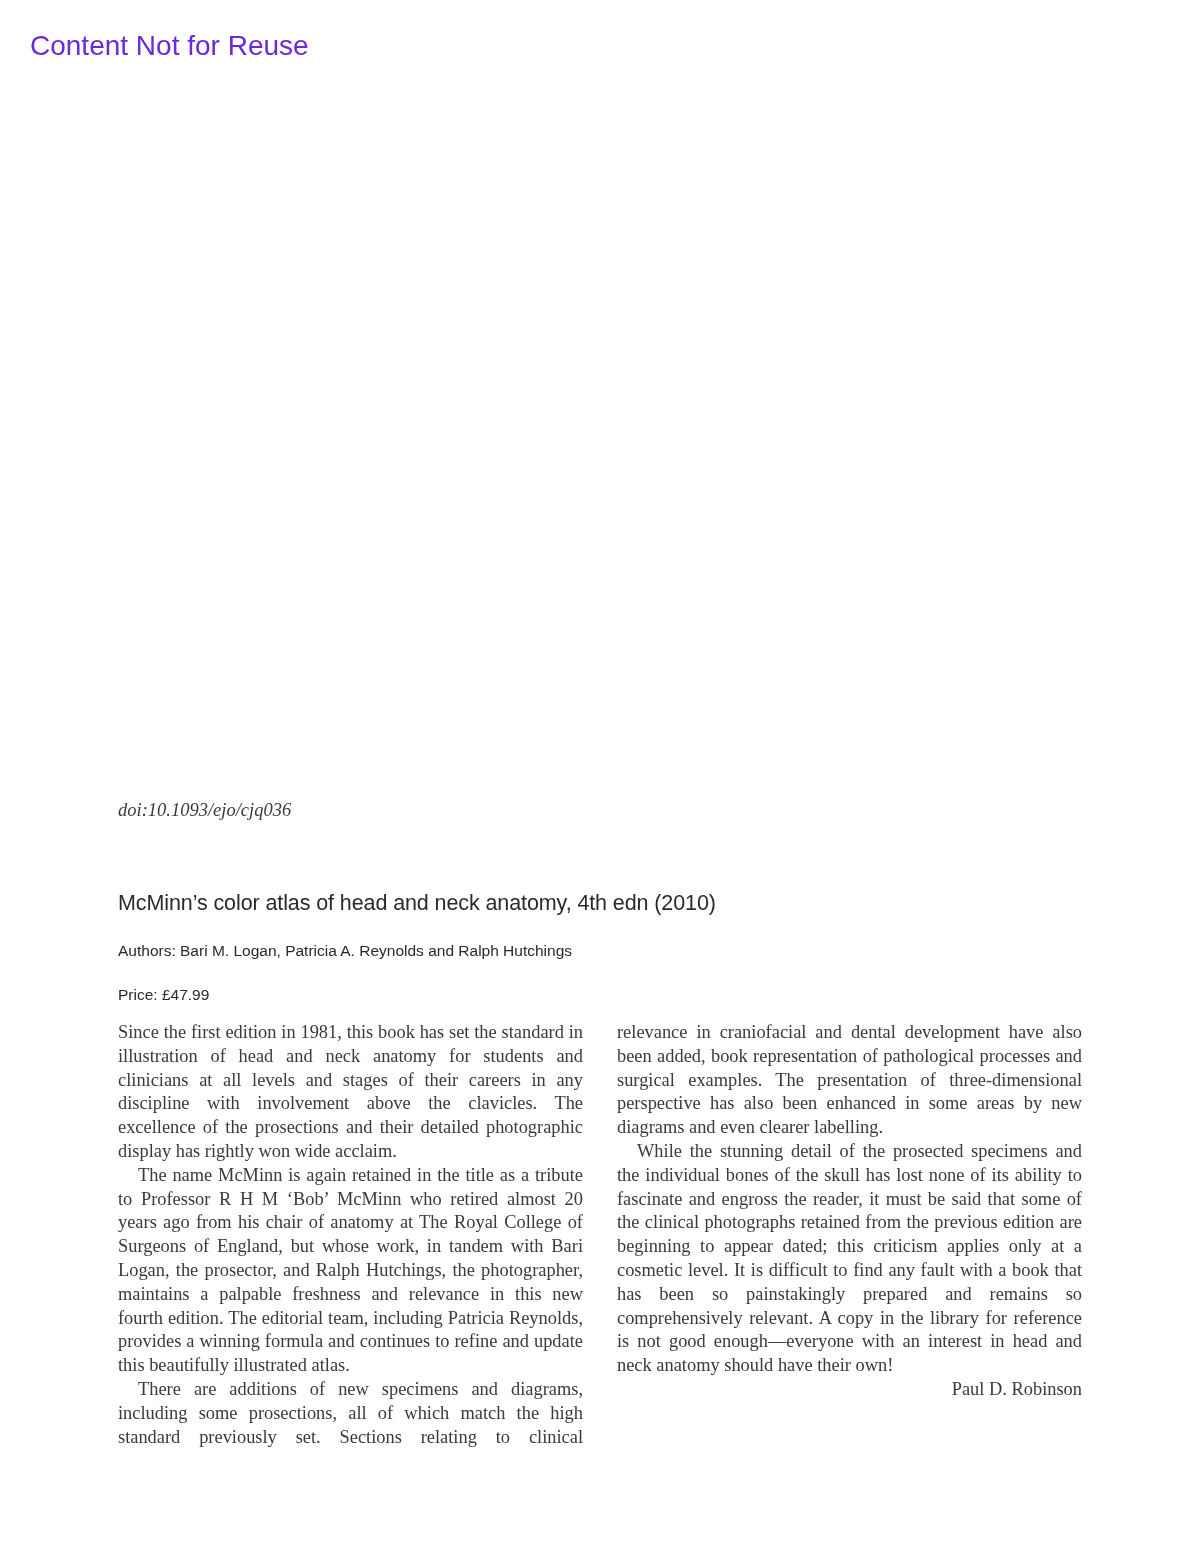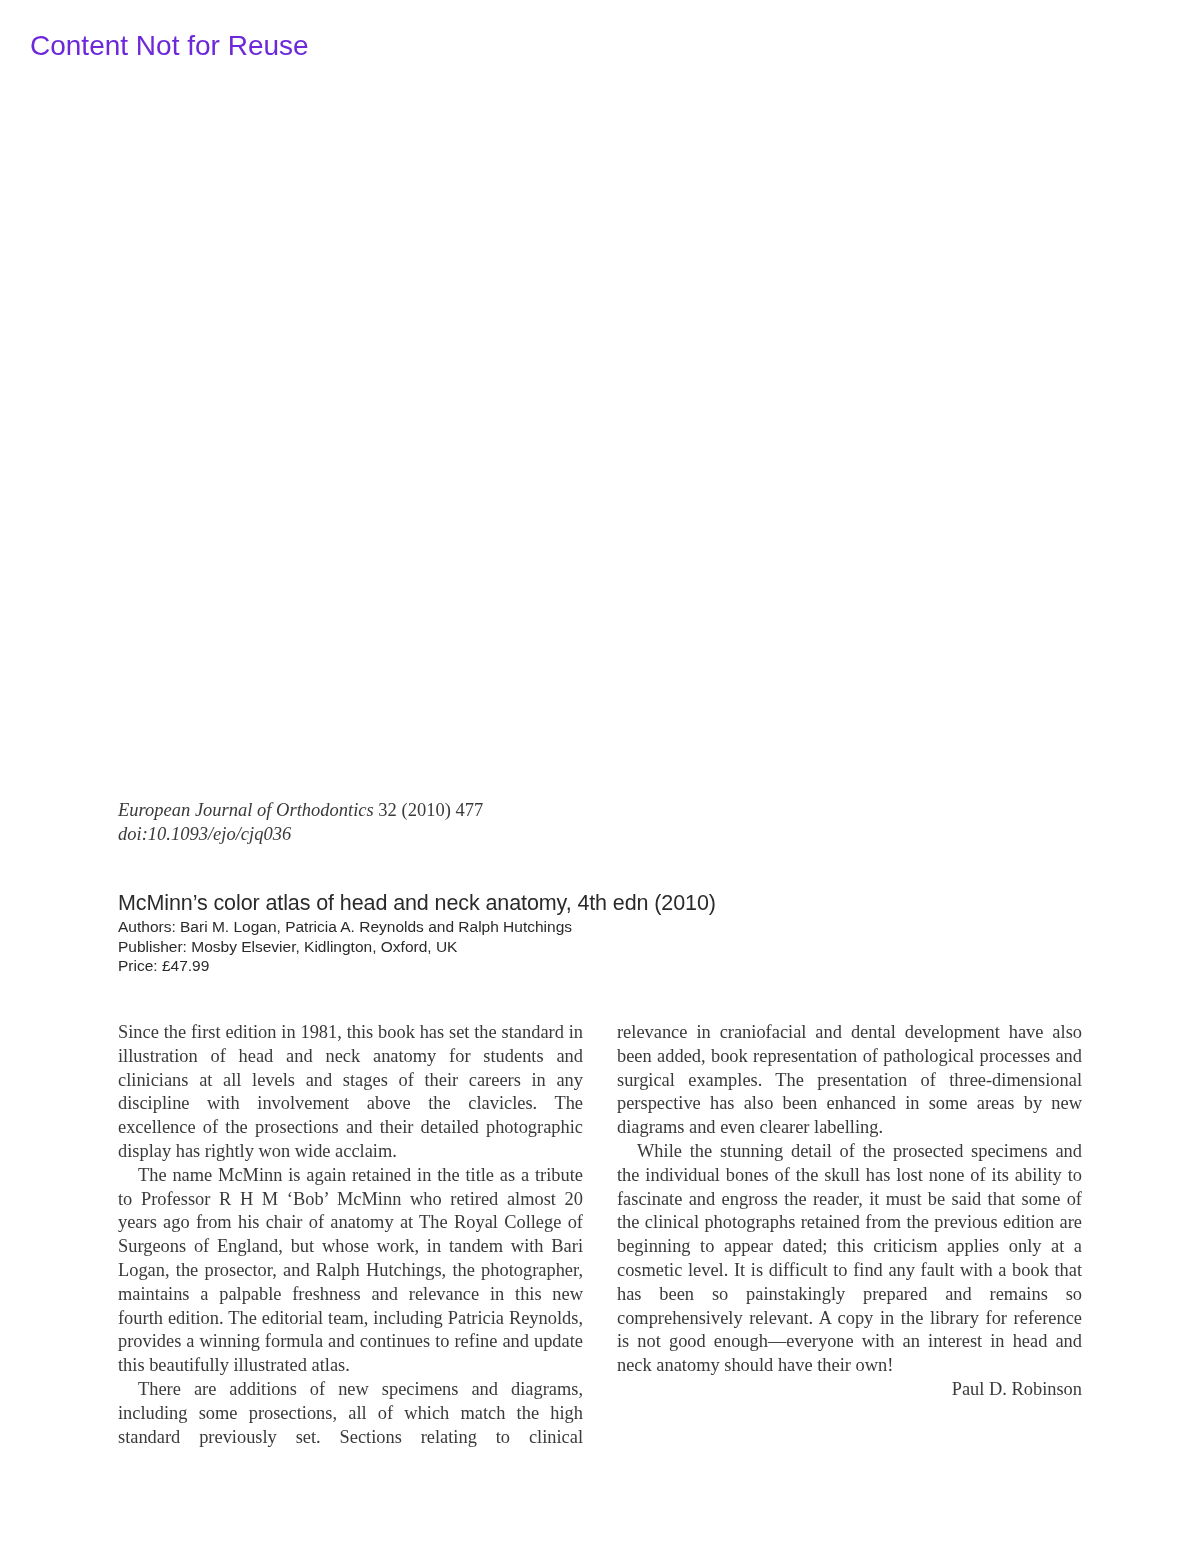--- a/index.html
+++ b/index.html
@@ -13,48 +13,46 @@
     position:absolute; left:118px; top:799px;
     font-family:"Liberation Serif", serif; font-size:18.5px; color:#3a3a3a;
     line-height:23.5px;
   }
   .citation .it { font-style:italic; }
   .header-block {
     position:absolute; left:118px; top:889px; width:980px;
     font-family:"Liberation Sans", sans-serif; color:#2a2a2a;
   }
   .book-title { font-size:21.5px; line-height:28px; letter-spacing:-0.1px; }
-  .meta-line { font-size:15.5px; line-height:19.5px; }
+  .meta-line { font-size:15.5px; line-height:19.5px;margin-top:24px; }
   .columns {
     position:absolute; top:1021px; left:118px; width:964px;
     display:flex; justify-content:space-between;
   }
   .col {
     width:465px;
     font-family:"Liberation Serif", serif; font-size:18.4px; color:#3a3a3a;
     line-height:23.8px; text-align:justify; hyphens:none;
   }
   .col p { margin:0; text-indent:0; }
   .col p.indent { text-indent:20px; }
   .signature { text-align:right; }
 </style>
 </head>
 <body>
 
 <div class="watermark">Content Not for Reuse</div>
 
 <div class="citation">
-  <div><span class="it">European Journal of Orthodontics</span><span> 32 (2010) 477</span></div>
   <div class="it">doi:10.1093/ejo/cjq036</div>
 </div>
 
 <div class="header-block">
   <div class="book-title">McMinn’s color atlas of head and neck anatomy, 4th edn (2010)</div>
   <div class="meta-line">Authors: Bari M. Logan, Patricia A. Reynolds and Ralph Hutchings</div>
-  <div class="meta-line">Publisher: Mosby Elsevier, Kidlington, Oxford, UK</div>
   <div class="meta-line">Price: £47.99</div>
 </div>
 
 <div class="columns">
   <div class="col">
     <p>Since the first edition in 1981, this book has set the standard in illustration of head and neck anatomy for students and clinicians at all levels and stages of their careers in any discipline with involvement above the clavicles. The excellence of the prosections and their detailed photographic display has rightly won wide acclaim.</p>
     <p class="indent">The name McMinn is again retained in the title as a tribute to Professor R H M ‘Bob’ McMinn who retired almost 20 years ago from his chair of anatomy at The Royal College of Surgeons of England, but whose work, in tandem with Bari Logan, the prosector, and Ralph Hutchings, the photographer, maintains a palpable freshness and relevance in this new fourth edition. The editorial team, including Patricia Reynolds, provides a winning formula and continues to refine and update this beautifully illustrated atlas.</p>
     <p class="indent" style="text-align-last:justify;">There are additions of new specimens and diagrams, including some prosections, all of which match the high standard previously set. Sections relating to clinical</p>
   </div>
   <div class="col">

